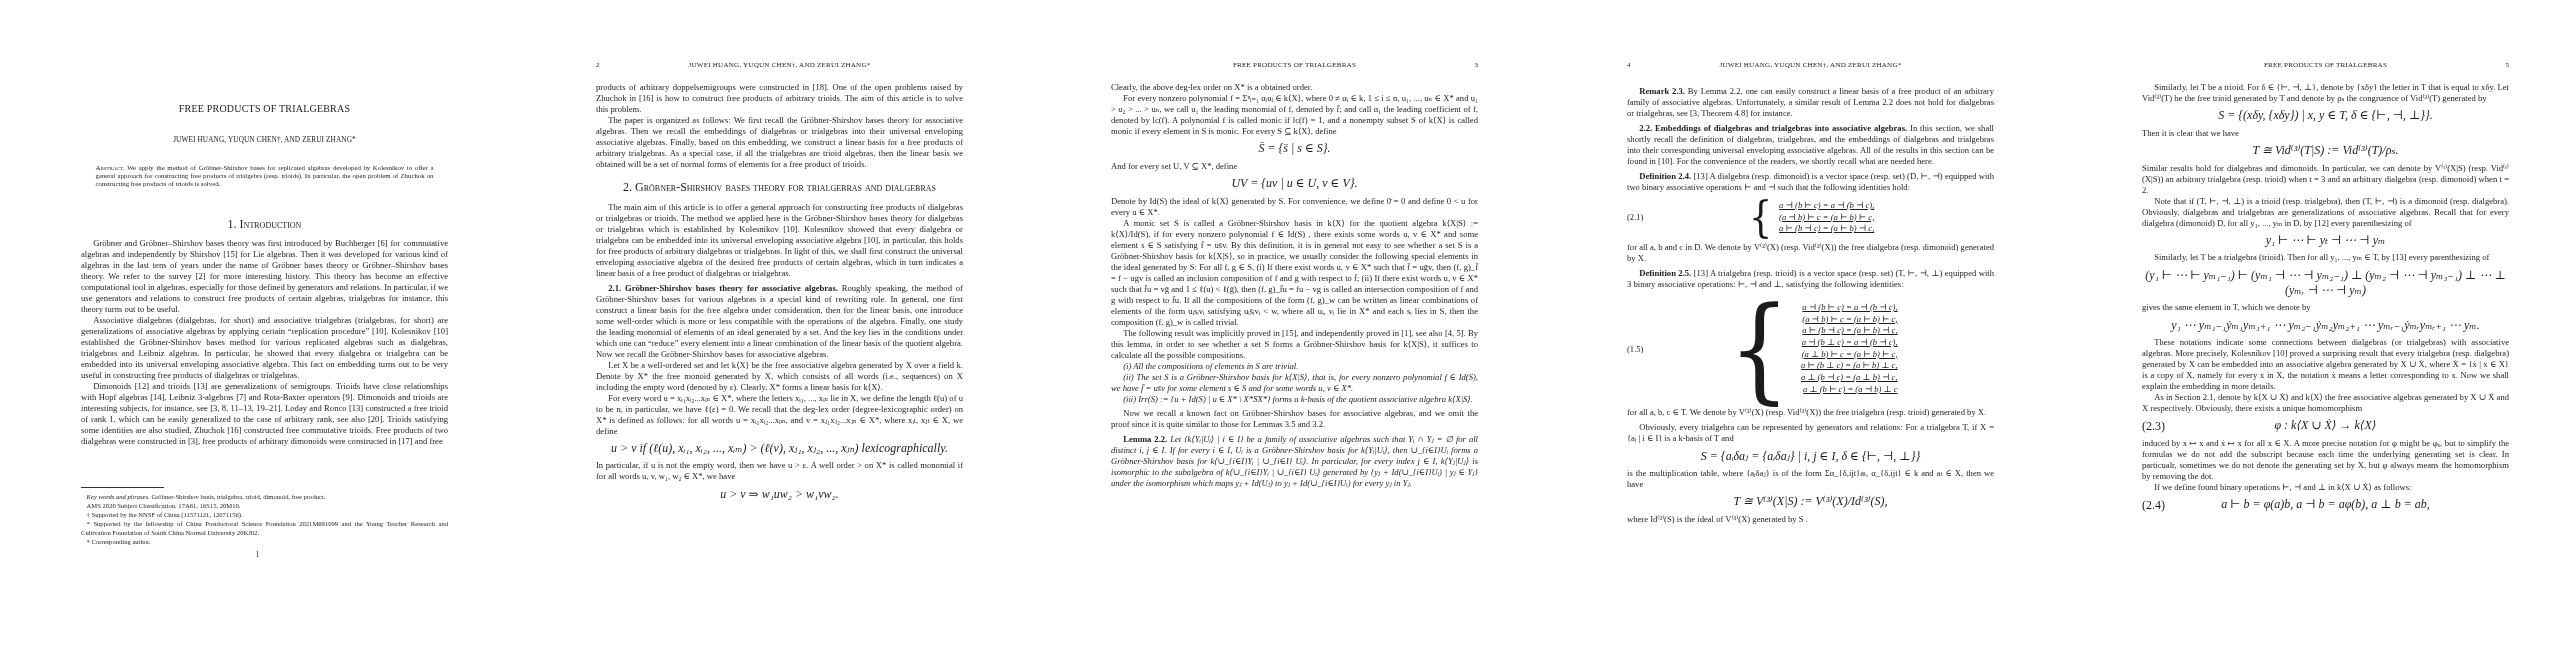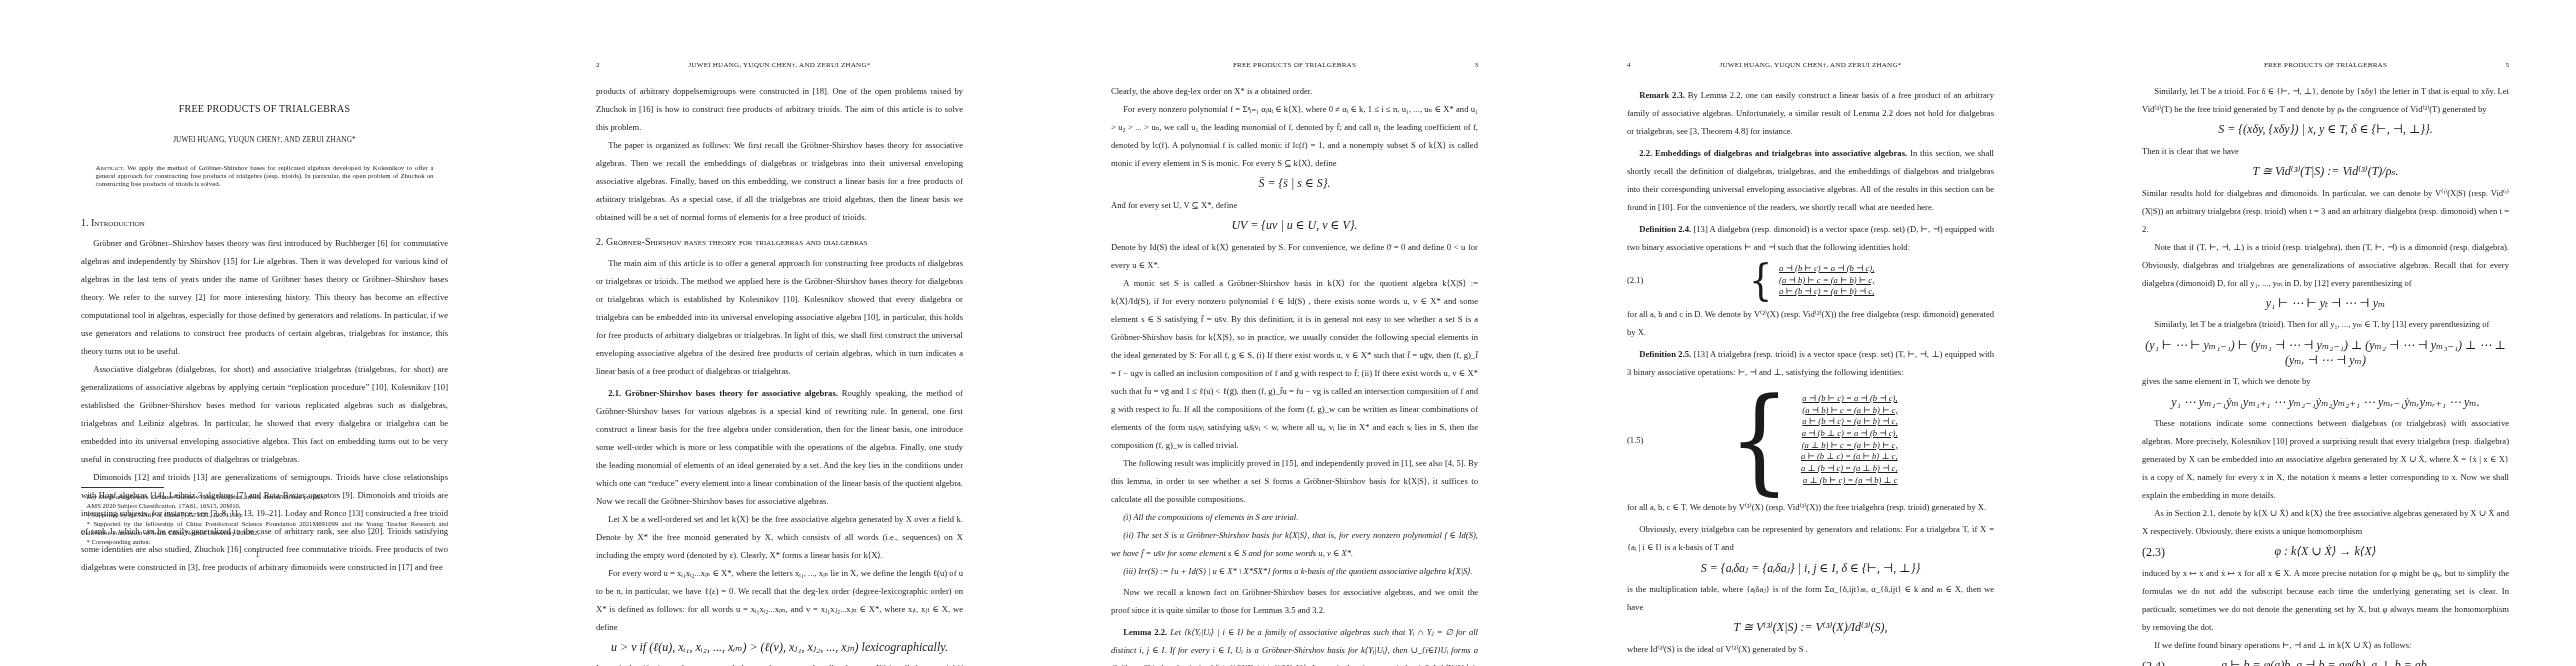--- a/index.html
+++ b/index.html
@@ -12,23 +12,23 @@
   .runhead{position:absolute;top:61px;left:81px;right:67px;display:flex;font-size:7.1px;}
   .rh-left{flex:0 0 31px;text-align:left;}
   .rh-right{flex:0 0 31px;text-align:right;}
   .rh-center{flex:1;text-align:center;letter-spacing:0.2px;}
   .flow{position:absolute;left:81px;right:67px;top:82px;}
   .flow-first{top:103px;}
   .title{text-align:center;font-size:10px;letter-spacing:0.2px;}
   .authors{text-align:center;font-size:7.3px;margin-top:21px;letter-spacing:0.1px;}
   .abstract{font-size:6.8px;line-height:8.2px;text-align:justify;margin:20px 14.5px 0;}
   .lead-sc{font-variant:small-caps;}
-  .section{text-align:left;font-variant:small-caps;font-size:10px;margin:10px 0 6.7px;}
+  .section{text-align:center;font-variant:small-caps;font-size:12px;margin:10px 0 6.7px;}
   .flow-first .section{margin-top:28px;}
-  .para{font-size:8.6px;line-height:18px;text-align:justify;text-indent:12.2px;margin:0;}
+  .para{font-size:8.6px;line-height:11px;text-align:justify;text-indent:12.2px;margin:0;}
   .noindent{text-indent:0;}
   .sp{margin-top:3.9px;}
   .it span[data-name="paragraph-text"]{font-style:italic;}
   .lead-bold{font-weight:700;font-style:normal;}
   .lead-italic{font-style:italic;}
   .eq{position:relative;text-align:center;font-size:12px;margin:4.4px 0;text-indent:0;}
   .eqtext{font-style:italic;}
   .tag{position:absolute;left:0;top:50%;transform:translateY(-50%);font-style:normal;}
   .eqsys{position:relative;display:flex;align-items:center;justify-content:center;font-size:8.6px;margin:4.4px 0;}
   .brace{line-height:.95;font-weight:400;margin-right:5px;transform:scaleX(.85);font-family:"DejaVu Serif",serif;}

